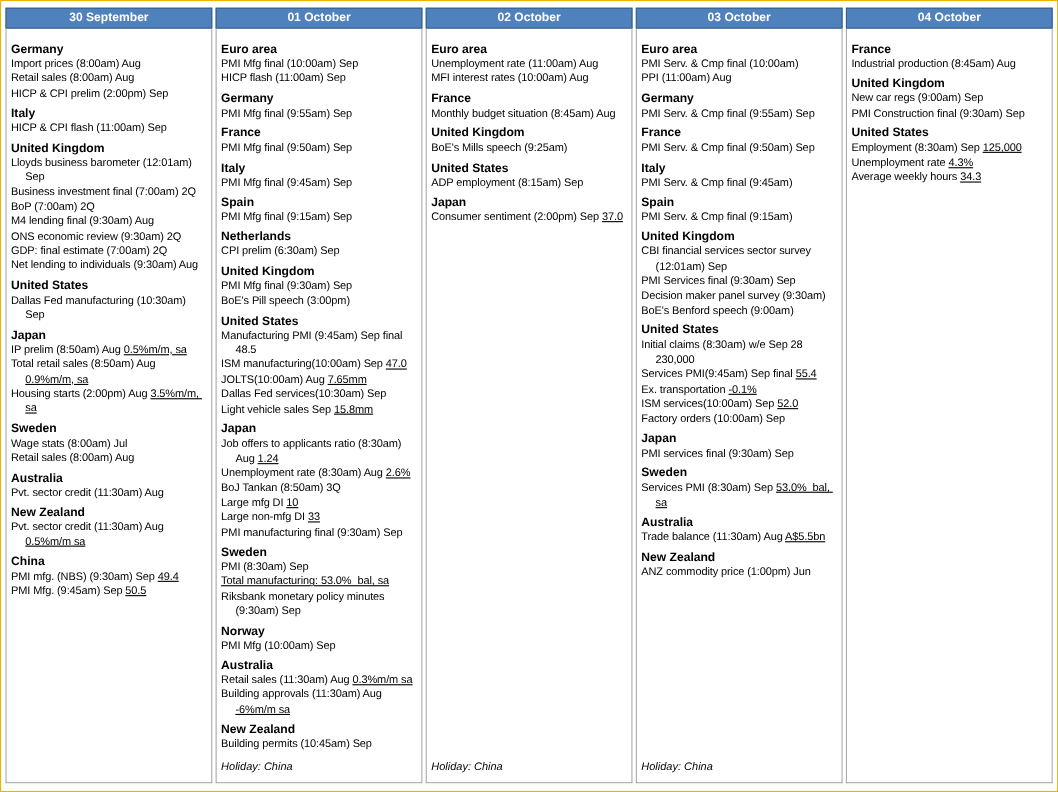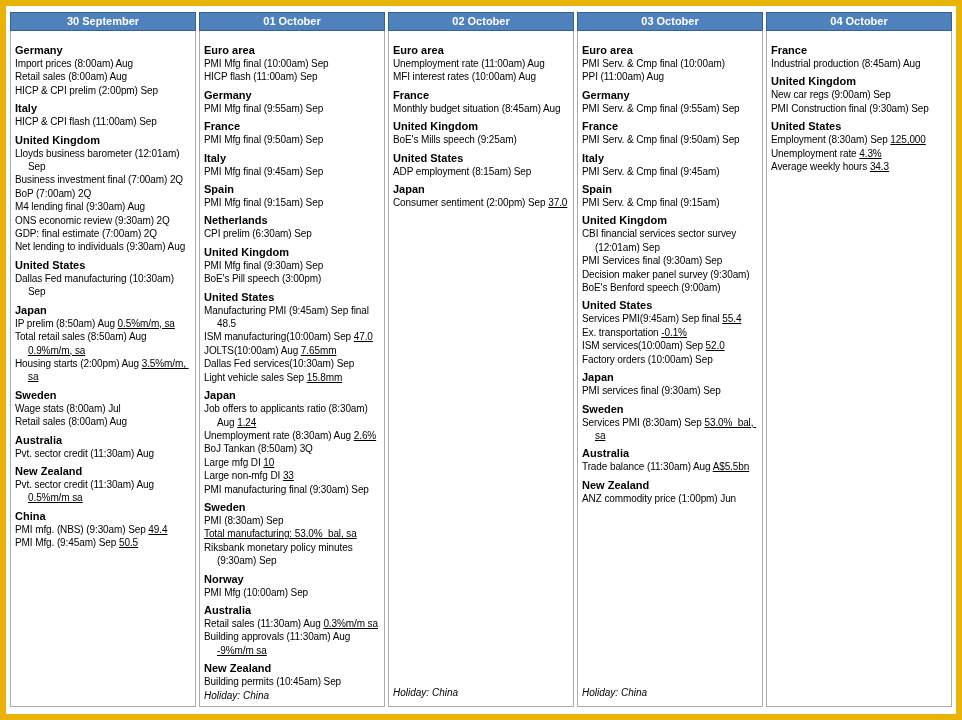--- a/index.html
+++ b/index.html
@@ -7,21 +7,21 @@
     padding: 0;
     background: #ffffff;
     font-family: "Liberation Sans", sans-serif;
     color: #000;
   }
   .page {
     box-sizing: border-box;
     width: 962px;
     height: 720px;
     padding: 6px 4px 7px 4px;
-    border: 6px solid #eab308;
+    border: 1px solid #eab308;
     background: #fff;
   }
   .grid {
     display: flex;
     gap: 3px;
     height: 100%;
   }
   .col {
     flex: 1 1 0;
     min-width: 0;
@@ -186,21 +186,21 @@
             <div class="event"><span class="val">Total manufacturing: 53.0%  bal, sa</span></div>
             <div class="event">Riksbank monetary policy minutes (9:30am) Sep</div>
           </div>
           <div class="section">
             <div class="country">Norway</div>
             <div class="event">PMI Mfg (10:00am) Sep</div>
           </div>
           <div class="section">
             <div class="country">Australia</div>
             <div class="event">Retail sales (11:30am) Aug <span class="val">0.3%m/m sa</span></div>
-            <div class="event">Building approvals (11:30am) Aug <span class="val">-9%m/m sa</span></div>
+            <div class="event">Building approvals (11:30am) Aug <span class="val">-6%m/m sa</span></div>
           </div>
           <div class="section">
             <div class="country">New Zealand</div>
             <div class="event">Building permits (10:45am) Sep</div>
           </div>
           <div class="holiday">Holiday: China</div>
         </div>
       </div>
       <div class="col">
         <div class="col-header">02 October</div>
@@ -255,20 +255,21 @@
           </div>
           <div class="section">
             <div class="country">United Kingdom</div>
             <div class="event">CBI financial services sector survey (12:01am) Sep</div>
             <div class="event">PMI Services final (9:30am) Sep</div>
             <div class="event">Decision maker panel survey (9:30am)</div>
             <div class="event">BoE's Benford speech (9:00am)</div>
           </div>
           <div class="section">
             <div class="country">United States</div>
+            <div class="event">Initial claims (8:30am) w/e Sep 28 230,000</div>
             <div class="event">Services PMI(9:45am) Sep final <span class="val">55.4</span></div>
             <div class="event">Ex. transportation <span class="val">-0.1%</span></div>
             <div class="event">ISM services(10:00am) Sep <span class="val">52.0</span></div>
             <div class="event">Factory orders (10:00am) Sep</div>
           </div>
           <div class="section">
             <div class="country">Japan</div>
             <div class="event">PMI services final (9:30am) Sep</div>
           </div>
           <div class="section">

